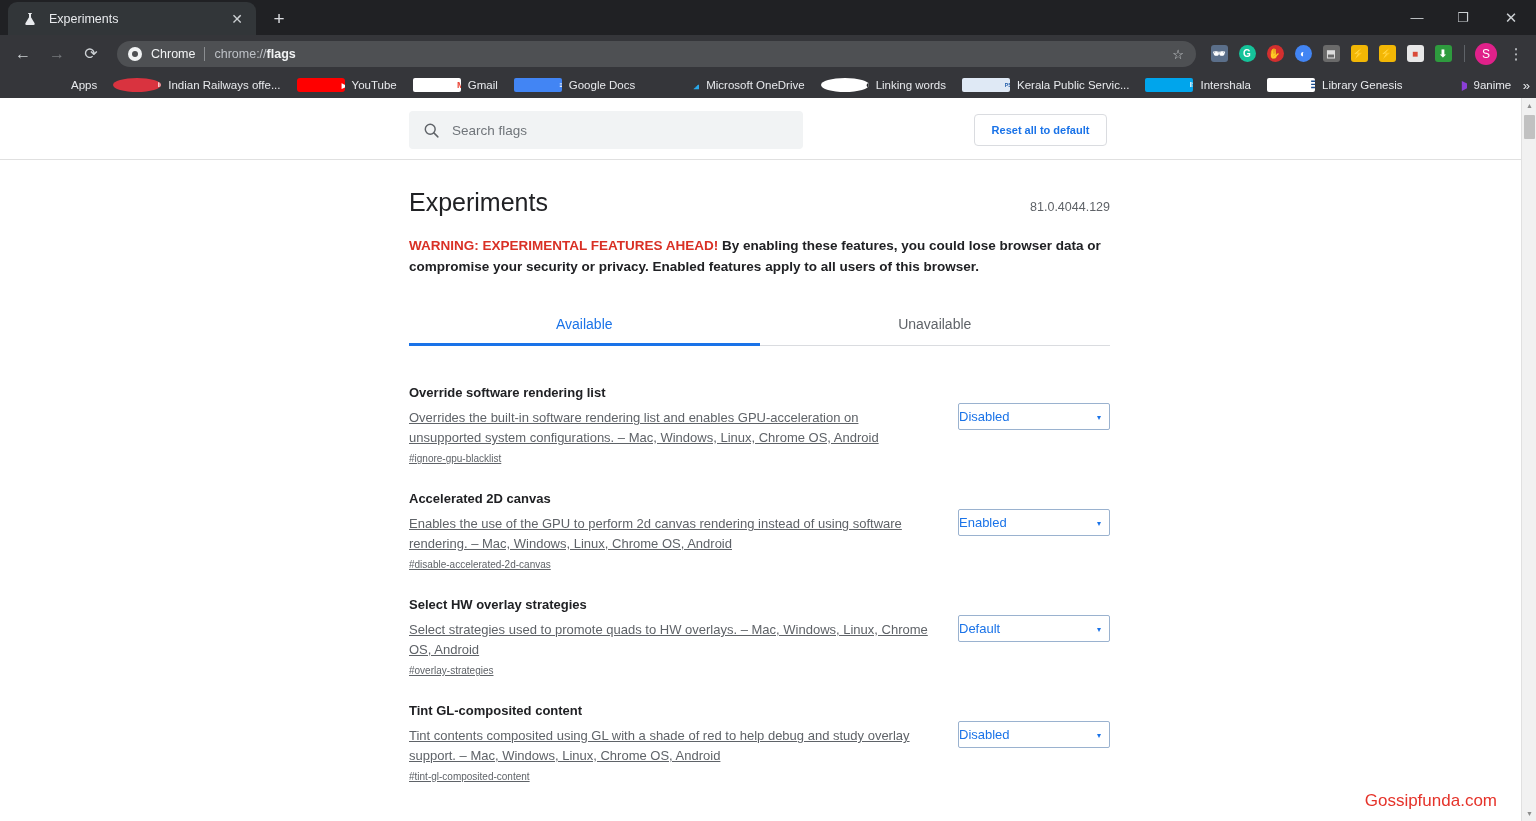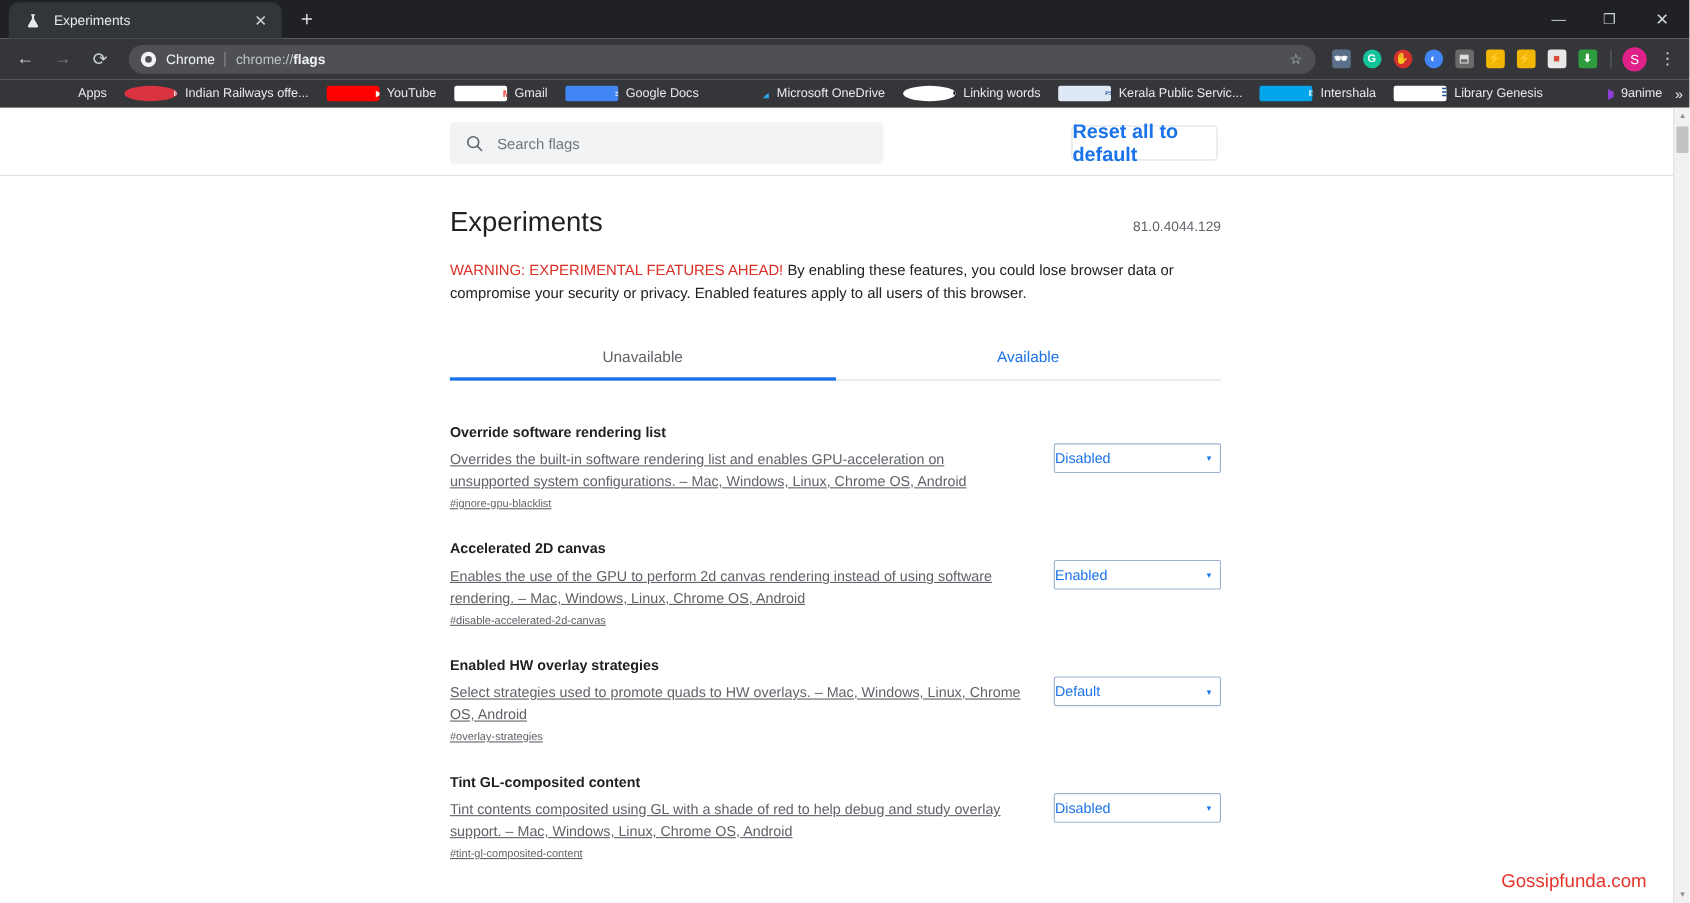--- a/index.html
+++ b/index.html
@@ -176,36 +176,37 @@
     font-family: "Liberation Sans", sans-serif; font-size: 13.5px;
     color: #5f6368; margin-left: 12px;
   }
   .search-input::placeholder { color: #70757a; }
   .reset-btn {
     position: absolute; left: 974px; top: 16px;
     width: 133px; height: 32px;
     border: 1px solid #dadce0; border-radius: 4px;
     background: #fff; color: #1a73e8;
     font-family: "Liberation Sans", sans-serif;
-    font-size: 18px; font-weight: bold;
+    font-size: 11px; font-weight: bold;
     display: flex; align-items: center; justify-content: center;
   }
 
   .content { position: relative; padding-left: 409px; padding-right: 411px; }
 
   .title-row {
     display: flex; align-items: baseline; justify-content: space-between;
     margin-top: 28px;
   }
   .page-title { font-size: 25px; font-weight: normal; color: #202124; }
   .version { font-size: 12.5px; color: #5f6368; }
 
   .warning {
     margin-top: 18px; font-size: 13.5px; line-height: 21px; color: #202124;
     max-width: 700px;
+    font-weight: bold;
   }
   .warning .red { color: #d93025; }
 
   .beta-line { margin-top: 24px; font-size: 13.5px; color: #202124; }
   .beta-line a { color: #1a73e8; text-decoration: underline; }
 
   .tabs {
     margin-top: 28px; display: flex;
     border-bottom: 1px solid #dadce0; position: relative;
   }
@@ -453,22 +454,22 @@
           <div class="page-title">Experiments</div>
           <div class="version">81.0.4044.129</div>
         </div>
 
         <div class="warning">
           <span class="red">WARNING: EXPERIMENTAL FEATURES AHEAD!</span><span> By enabling these features, you could lose browser data or compromise your security or privacy. Enabled features apply to all users of this browser.</span>
         </div>
 
 
         <div class="tabs">
+          <div class="flagtab active">Available</div>
           <div class="flagtab">Unavailable</div>
-          <div class="flagtab active">Available</div>
           <div class="tab-indicator"></div>
         </div>
 
         <div class="flag-list">
 
           <div class="flag">
             <div class="flag-info">
               <div class="flag-name">Override software rendering list</div>
               <div class="flag-desc">Overrides the built-in software rendering list and enables GPU-acceleration on unsupported system configurations. – Mac, Windows, Linux, Chrome OS, Android</div>
               <a class="flag-id" href="#">#ignore-gpu-blacklist</a>
@@ -490,21 +491,21 @@
             <div class="flag-ctrl">
               <div class="flag-select">
                 <span>Enabled</span>
                 <span class="caret">▾</span>
               </div>
             </div>
           </div>
 
           <div class="flag">
             <div class="flag-info">
-              <div class="flag-name">Enabled HW overlay strategies</div>
+              <div class="flag-name">Select HW overlay strategies</div>
               <div class="flag-desc">Select strategies used to promote quads to HW overlays. – Mac, Windows, Linux, Chrome OS, Android</div>
               <a class="flag-id" href="#">#overlay-strategies</a>
             </div>
             <div class="flag-ctrl">
               <div class="flag-select">
                 <span>Default</span>
                 <span class="caret">▾</span>
               </div>
             </div>
           </div>

